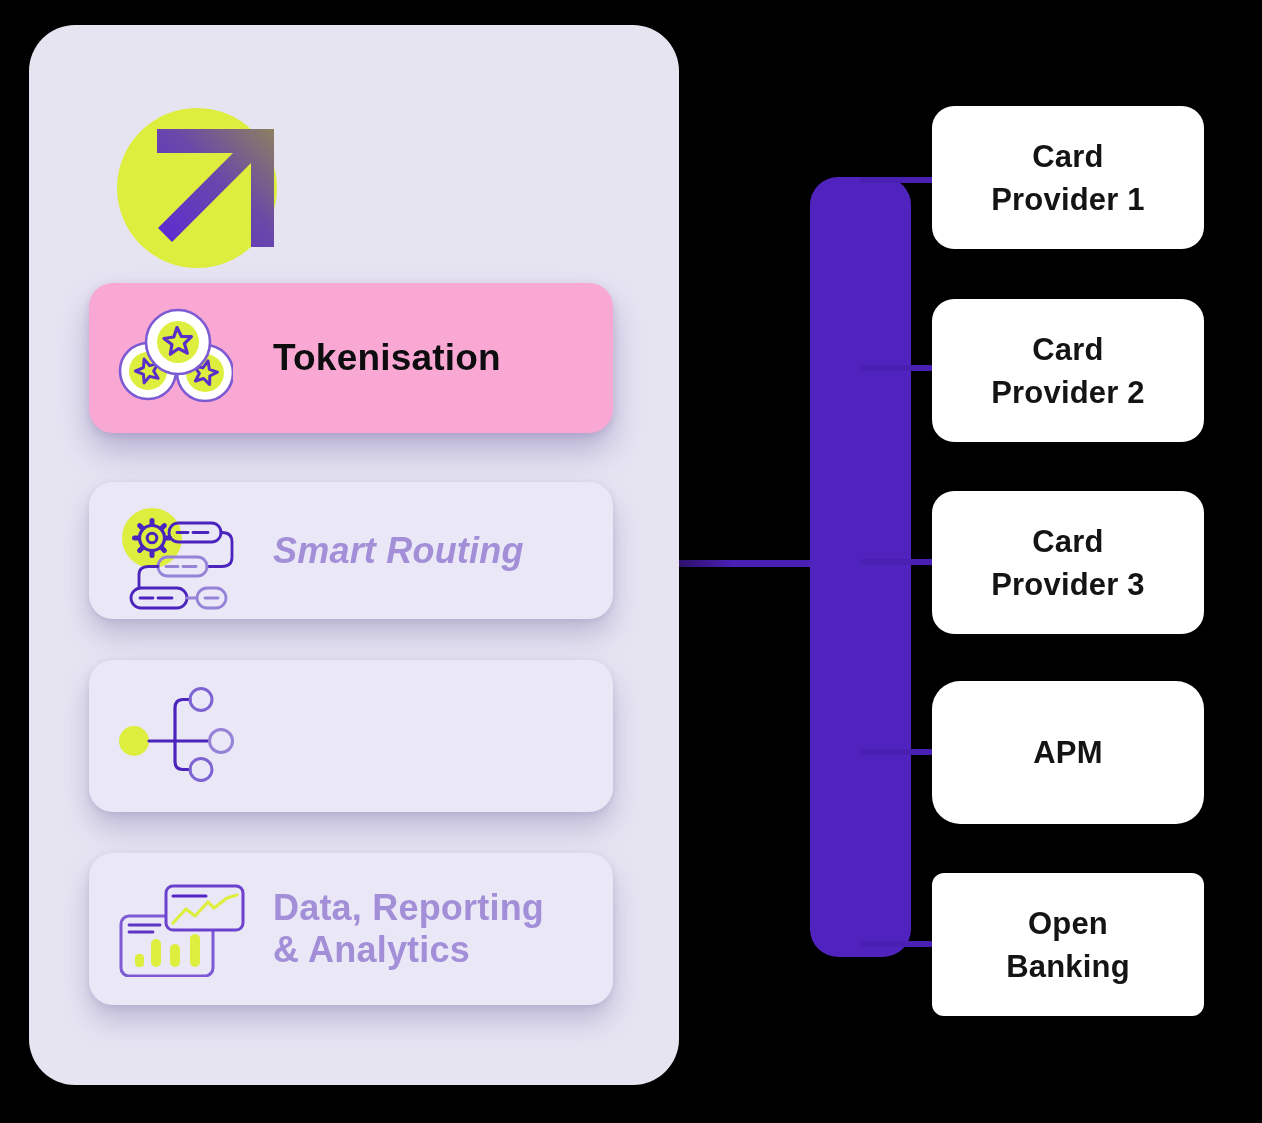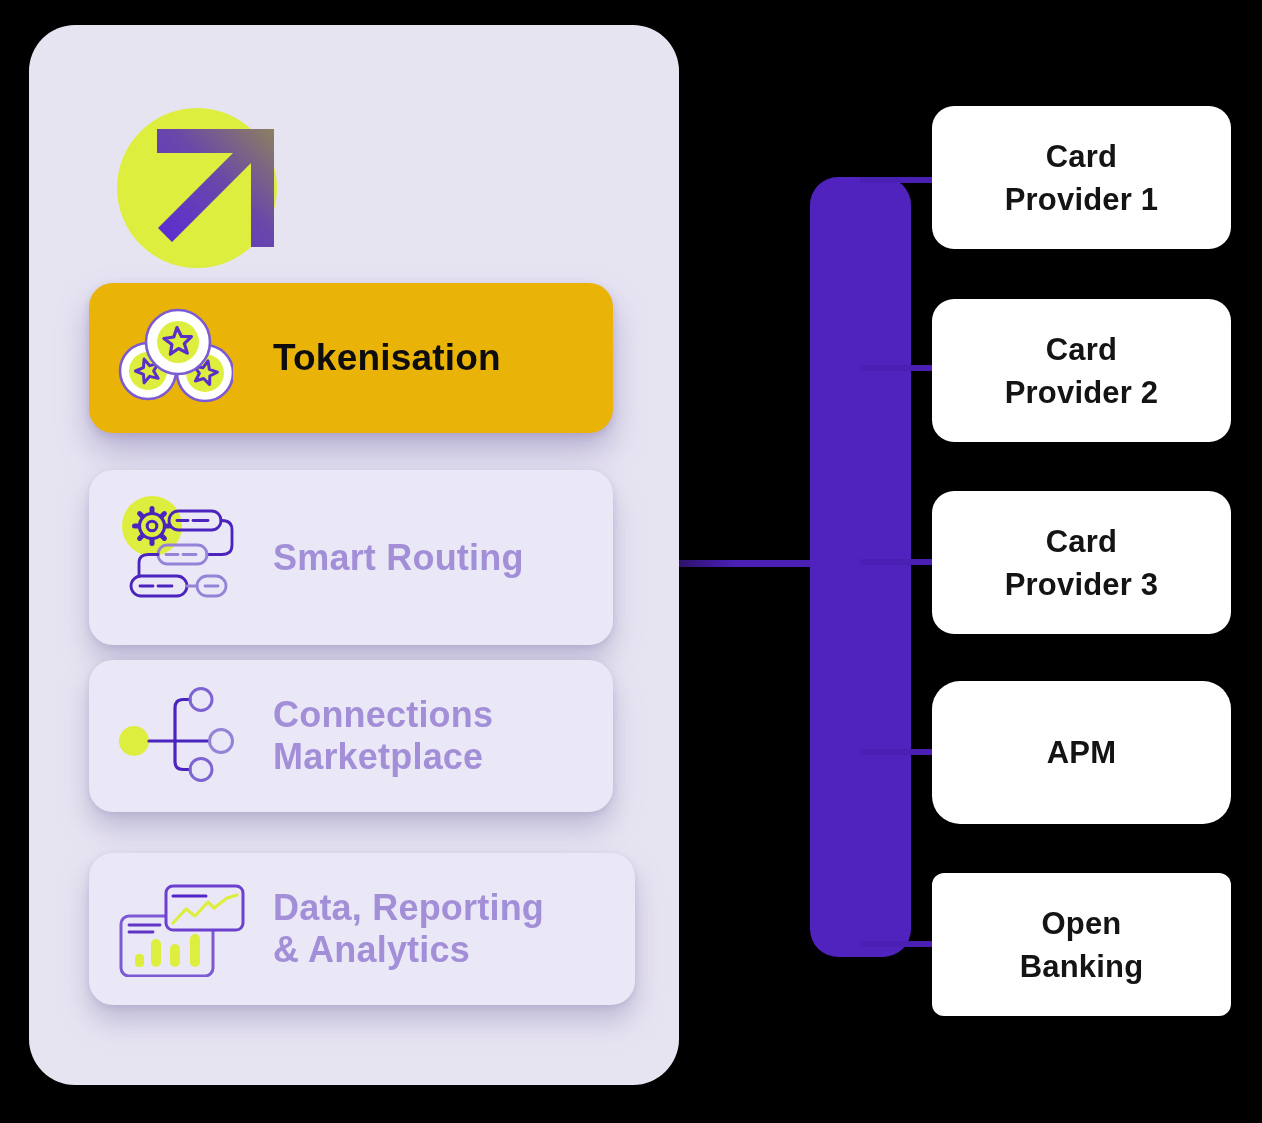--- a/index.html
+++ b/index.html
@@ -14,40 +14,40 @@
     position: absolute; left: 29px; top: 25px; width: 650px; height: 1060px;
     background: #E7E4F2; border-radius: 46px;
   }
 
   .logo { position: absolute; left: 84px; top: 80px; width: 172px; height: 172px; }
 
   .feature-card {
     position: absolute; left: 60px; width: 524px; border-radius: 24px;
   }
   .feature-card.highlight {
-    background: #eab308;
+    background: #f9a8d4;
     box-shadow: 0 18px 32px rgba(104, 92, 158, 0.38), 0 3px 8px rgba(104, 92, 158, 0.20);
   }
   .feature-card.muted {
     background: #EAE7F6;
     box-shadow: 0 16px 28px rgba(116, 105, 160, 0.35), 0 2px 6px rgba(116, 105, 160, 0.18);
   }
   .feature-card .icon-wrap { position: absolute; }
   .feature-label {
     position: absolute; left: 184px; top: 50%; transform: translateY(-50%);
     font-weight: 700; font-size: 36px; line-height: 42px;
     white-space: pre-line; letter-spacing: 0.2px;
   }
   .feature-label.dark  { color: #0D0D0F; font-size: 37px; }
   .feature-label.light { color: #A28FD8; }
 
   #card-tokenisation { top: 258px; height: 150px; }
-  #card-smart-routing { top: 445px; height: 175px; }
+  #card-smart-routing { top: 457px; height: 137px; font-style: italic; }
   #card-connections { top: 635px; height: 152px; }
-  #card-data-reporting { top: 828px; height: 152px; padding-left: 22px; }
+  #card-data-reporting { top: 828px; height: 152px; }
 
   
   .trunk-line {
     position: absolute; left: 679px; top: 560px; width: 181px; height: 7px;
     background: linear-gradient(90deg, #2D116B 0%, #4A1FB4 30%);
   }
   .trunk-bar {
     position: absolute; left: 810px; top: 177px; width: 101px; height: 780px;
     background: #5123BE; border-radius: 28px;
   }
@@ -55,21 +55,21 @@
     position: absolute; left: 860px; width: 72px; height: 6px; background: #4A1FB4;
   }
   #stub-0 { top: 177px; }
   #stub-1 { top: 365px; }
   #stub-2 { top: 559px; }
   #stub-3 { top: 749px; }
   #stub-4 { top: 941px; }
 
   
   .provider-card {
-    position: absolute; left: 932px; width: 299px; height: 143px;
+    position: absolute; left: 932px; width: 272px; height: 143px;
     background: #FFFFFF; border-radius: 22px;
     display: flex; align-items: center; justify-content: center;
   }
   .provider-label {
     color: #141414; font-weight: 700; font-size: 31px; line-height: 43px;
     text-align: center; white-space: pre-line; letter-spacing: 0.2px;
   }
   #provider-0 { top: 106px; }
   #provider-1 { top: 299px; }
   #provider-2 { top: 491px; }
@@ -170,22 +170,20 @@
           <g stroke="#4B24BD" stroke-width="3.2">
             <path d="M31 54 H91.5"></path>
             <path d="M57 54 V21 Q57 12.5 65 12.5 H72"></path>
             <path d="M57 54 V74.5 Q57 82.5 65 82.5 H72"></path>
           </g>
           <circle cx="83" cy="12.5" r="11" stroke="#7E64D3" stroke-width="3"></circle>
           <circle cx="103" cy="54" r="11.5" stroke="#9583D8" stroke-width="3"></circle>
           <circle cx="83" cy="82.5" r="11" stroke="#7E64D3" stroke-width="3"></circle>
         </g>
       </svg>
-      <span class="feature-label light">Connections
-Marketplace</span>
     </div>
 
     <div class="feature-card muted" id="card-data-reporting">
       <svg class="icon-wrap" style="left:27px; top:28px;" width="130" height="96" viewBox="0 0 130 96">
         <g fill="none" stroke-linecap="round" stroke-linejoin="round">
           <g>
             <rect x="5" y="35" width="92" height="60" rx="8" stroke="#7C5AD4" stroke-width="3"></rect>
             <line x1="13" y1="44" x2="44" y2="44" stroke="#5F35C8" stroke-width="2.8"></line>
             <line x1="13" y1="51" x2="37" y2="51" stroke="#5F35C8" stroke-width="2.8"></line>
             <g fill="#DDEE3E">

